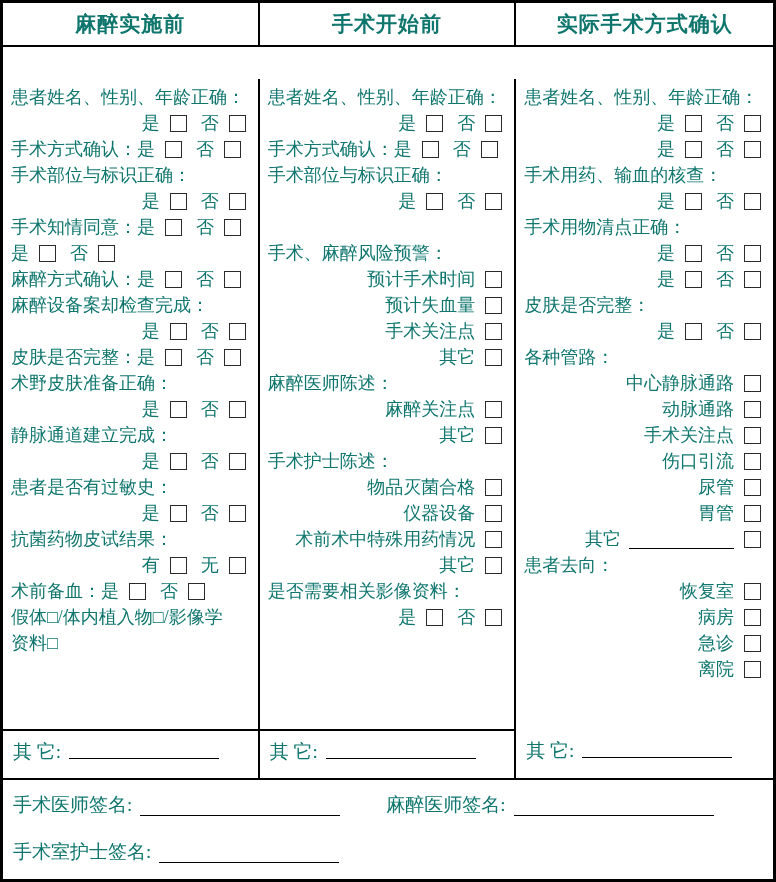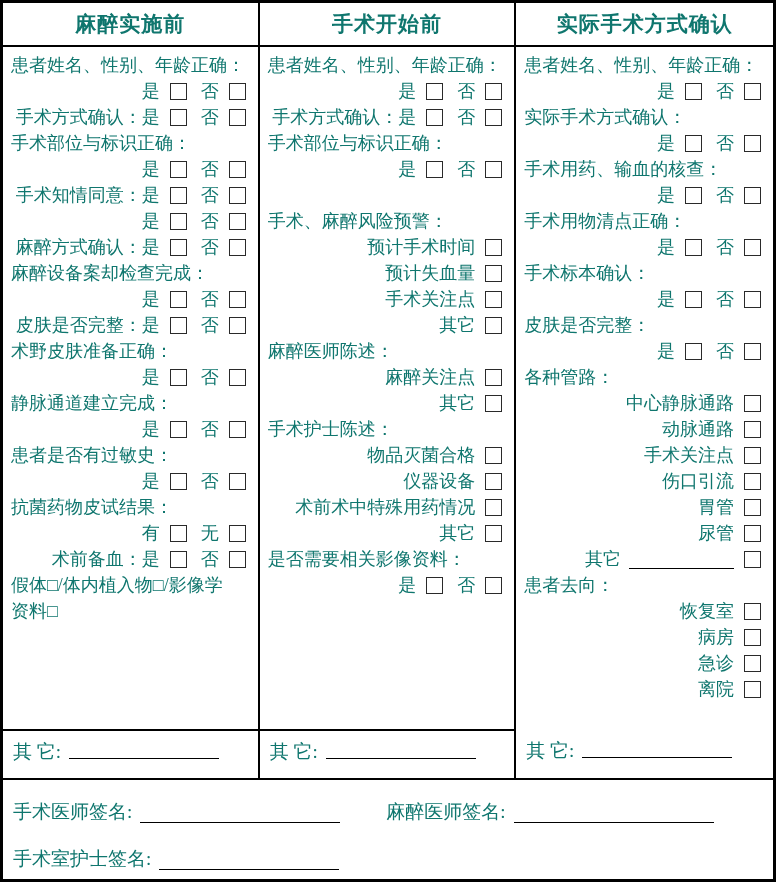--- a/index.html
+++ b/index.html
@@ -12,44 +12,44 @@
     grid-template-columns:1fr 1fr 1fr;
     grid-template-rows:44px 682px 49px 98px;
   }
   .cell { box-sizing:border-box; overflow:hidden; }
   .vline { border-right:2px solid #000; }
   .hdr {
     border-bottom:2px solid #000;
     display:flex; align-items:center; justify-content:center;
     font-weight:bold; font-size:21px; letter-spacing:1px;
   }
-  .bodyc { padding:5px 12px 0 8px; font-size:18px; }
+  .bodyc { padding:5px 12px 0 8px; font-size:18px;margin-top:32px; }
   .line { height:26px; display:flex; align-items:center; white-space:nowrap; }
   .line.yn, .line.item, .line.itemline { justify-content:flex-end; }
-  .line.labelyn { justify-content:flex-end; }
+  .line.labelyn { justify-content:flex-start; }
   .grp { display:flex; align-items:center; }
   .box {
     width:15px; height:15px; flex:none;
     border:1.6px solid #2a2a2a; background:#fff;
     display:inline-block; margin-left:10px;
   }
   .opt2 { margin-left:14px; }
   .uline {
     display:inline-block; border-bottom:1.6px solid #000; height:14px;
   }
   .otherc {
     display:flex; align-items:center; padding:0 10px 6px 10px;
     font-size:19px;
   }
   .otherc.sep { border-top:2px solid #000; }
   .otherc .uline { width:150px; margin-left:8px; }
   .itemline .uline { width:105px; margin-left:8px; margin-bottom:-4px; }
   .sig {
     grid-column:1 / 4; border-top:2.5px solid #000;
-    padding:19px 10px 0 10px; font-size:19px;
+    padding:12px 10px 0 10px; font-size:19px;
   }
   .sig-row { display:flex; align-items:flex-end; margin-bottom:21px; }
   .sig-row .uline { margin-left:8px; margin-bottom:2px; }
   .u200 { width:200px; }
   .u180 { width:180px; }
   .sig-gap { width:46px; flex:none; }
   .txt { display:inline-block; }
 </style>
 </head>
 <body>
@@ -281,23 +281,20 @@
   <div class="cell bodyc">
       <div class="line label">
         <span class="txt">患者姓名、性别、年龄正确：</span>
       </div>
       <div class="line yn">
         <span class="txt">是</span>
         <span class="box"></span>
         <span class="txt opt2">否</span>
         <span class="box"></span>
       </div>
-      <div class="line label">
-        <span class="txt">实际手术方式确认：</span>
-      </div>
       <div class="line yn">
         <span class="txt">是</span>
         <span class="box"></span>
         <span class="txt opt2">否</span>
         <span class="box"></span>
       </div>
       <div class="line label">
         <span class="txt">手术用药、输血的核查：</span>
       </div>
       <div class="line yn">
@@ -308,23 +305,20 @@
       </div>
       <div class="line label">
         <span class="txt">手术用物清点正确：</span>
       </div>
       <div class="line yn">
         <span class="txt">是</span>
         <span class="box"></span>
         <span class="txt opt2">否</span>
         <span class="box"></span>
       </div>
-      <div class="line label">
-        <span class="txt">手术标本确认：</span>
-      </div>
       <div class="line yn">
         <span class="txt">是</span>
         <span class="box"></span>
         <span class="txt opt2">否</span>
         <span class="box"></span>
       </div>
       <div class="line label">
         <span class="txt">皮肤是否完整：</span>
       </div>
       <div class="line yn">
@@ -346,25 +340,25 @@
       </div>
       <div class="line item">
         <span class="txt">手术关注点</span>
         <span class="box"></span>
       </div>
       <div class="line item">
         <span class="txt">伤口引流</span>
         <span class="box"></span>
       </div>
       <div class="line item">
+        <span class="txt">尿管</span>
+        <span class="box"></span>
+      </div>
+      <div class="line item">
         <span class="txt">胃管</span>
-        <span class="box"></span>
-      </div>
-      <div class="line item">
-        <span class="txt">尿管</span>
         <span class="box"></span>
       </div>
       <div class="line itemline">
         <span class="txt">其它</span>
         <span class="uline"></span>
         <span class="box"></span>
       </div>
       <div class="line label">
         <span class="txt">患者去向：</span>
       </div>

